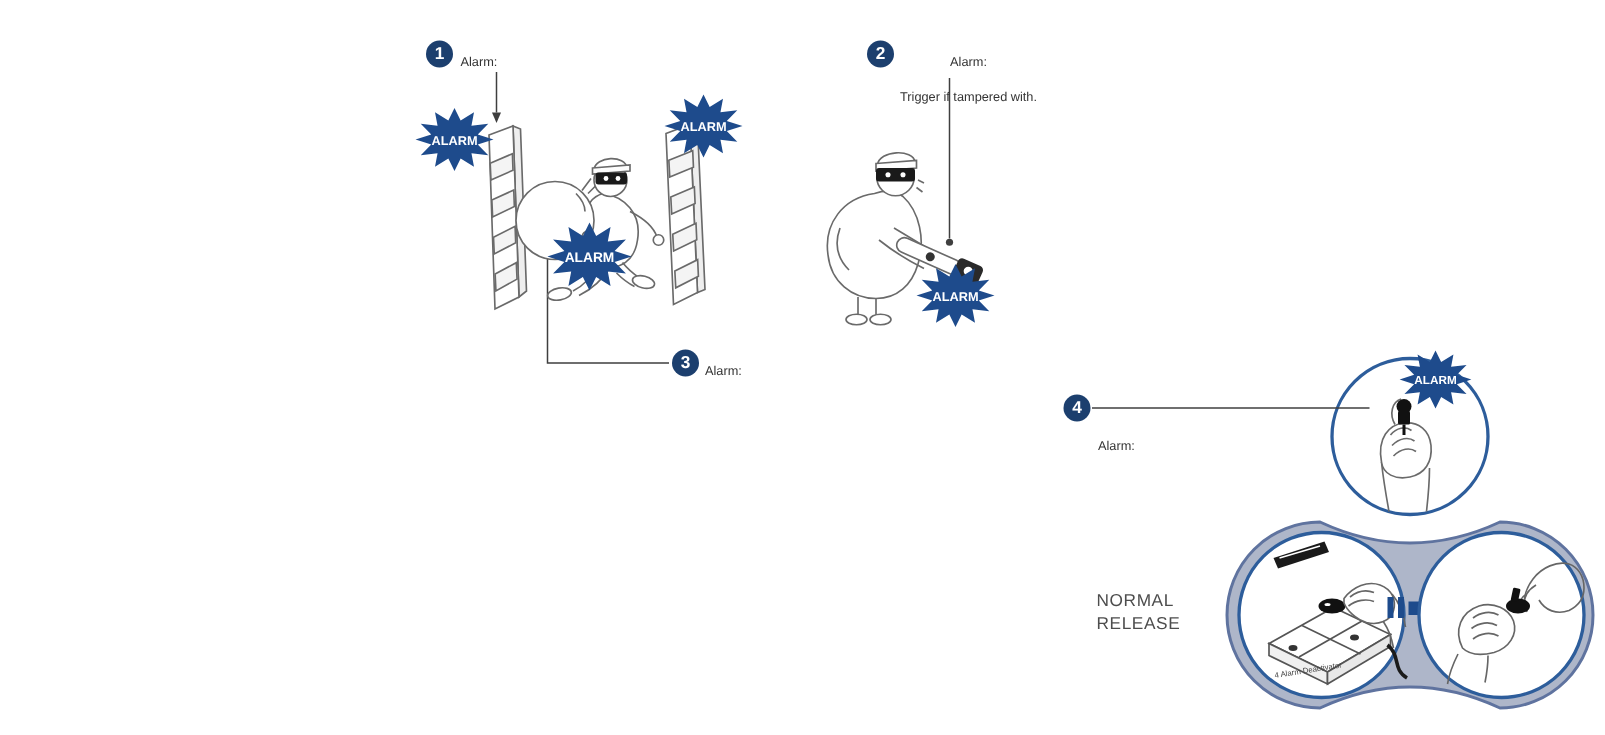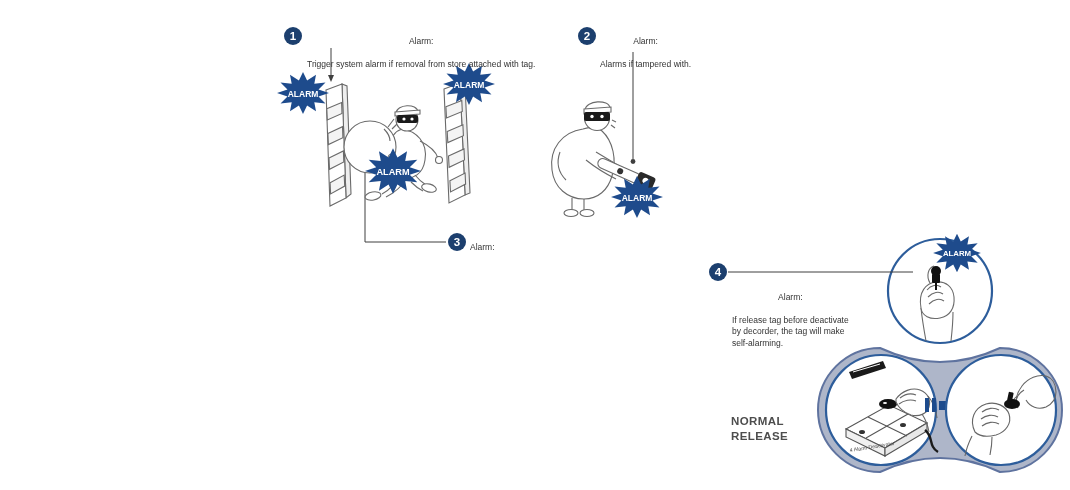--- a/index.html
+++ b/index.html
@@ -13,22 +13,22 @@
     background:#1c3f6e;color:#fff;font-size:11.5px;font-weight:bold;
     display:flex;align-items:center;justify-content:center;
   }
   .ctxt{
     position:absolute;font-size:8.5px;line-height:11.5px;color:#333;
     white-space:pre-line;
   }
   .ctxt .t{white-space:nowrap;text-align:center;}
   .ctxt .d{white-space:pre-line;}
   .nr{
-    position:absolute;left:731px;top:414px;font-size:11.5px;line-height:14.5px;
-    color:#4d4d4d;letter-spacing:0.4px;white-space:pre-line;font-weight:bold;
+    position:absolute;left:731px;top:394px;font-size:11.5px;line-height:14.5px;
+    color:#4d4d4d;letter-spacing:0.4px;white-space:pre-line;font-weight:normal;
   }
 </style>
 </head>
 <body>
 
 <div class="canvas">
 
   <svg class="layer" width="1070" height="490" viewBox="0 0 1070 490" font-family="Liberation Sans, sans-serif">
 
     <g stroke="#3f3f3f" stroke-width="1" fill="none">
@@ -204,37 +204,33 @@
       <g transform="translate(957,253) scale(0.92)">
         <polygon fill="#1e4b8c" points="0,-21 4.1,-12.6 13,-18.2 11.3,-9.2 22.5,-10.5 15.5,-3.4 26,0 15.5,3.4 22.5,10.5 11.3,9.2 13,18.2 4.1,12.6 0,21 -4.1,12.6 -13,18.2 -11.3,9.2 -22.5,10.5 -15.5,3.4 -26,0 -15.5,-3.4 -22.5,-10.5 -11.3,-9.2 -13,-18.2 -4.1,-12.6"></polygon>
         <text y="3.5" text-anchor="middle" font-size="8.5" font-weight="bold" fill="#fff">ALARM</text>
       </g>
     </g>
   </svg>
 
   <div class="num" style="left:284px;top:27px">1</div>
   <div class="ctxt" style="left:307px;top:24px">
     <div class="t">Alarm:</div>
-    <div class="d">Trigger system alarm if removal from store attached with tag.</div>
   </div>
 
   <div class="num" style="left:578px;top:27px">2</div>
   <div class="ctxt" style="left:600px;top:24px">
     <div class="t">Alarm:</div>
-    <div class="d">Alarms if tampered with.</div>
+    <div class="d">Trigger if tampered with.</div>
   </div>
 
   <div class="num" style="left:448px;top:233px">3</div>
   <div class="ctxt" style="left:470px;top:230px">
     <div class="t">Alarm:</div>
   </div>
 
   <div class="num" style="left:709px;top:263px">4</div>
   <div class="ctxt" style="left:732px;top:280px">
     <div class="t">Alarm:</div>
-    <div class="d">If release tag before deactivate
-by decorder, the tag will make
-self-alarming.</div>
   </div>
 
   <div class="nr">NORMAL
 RELEASE</div>
 </div>
 
 </body></html>

